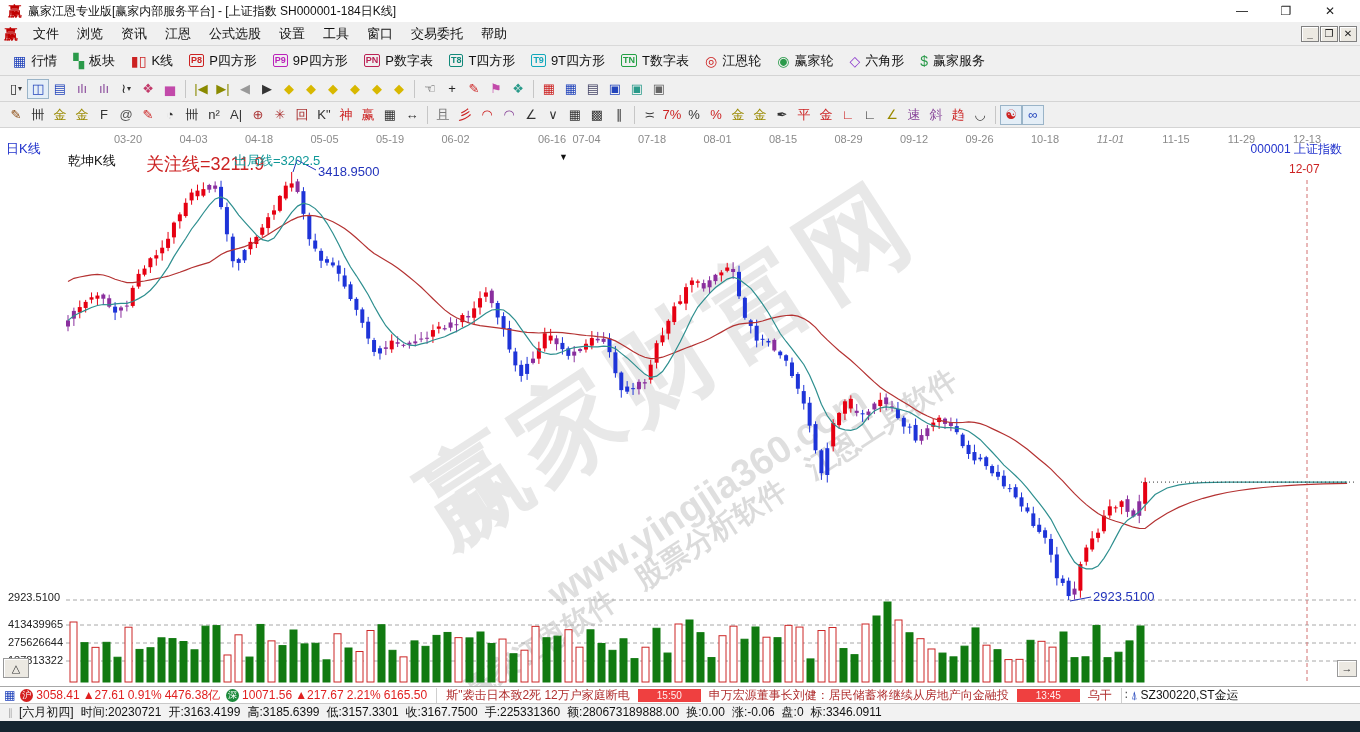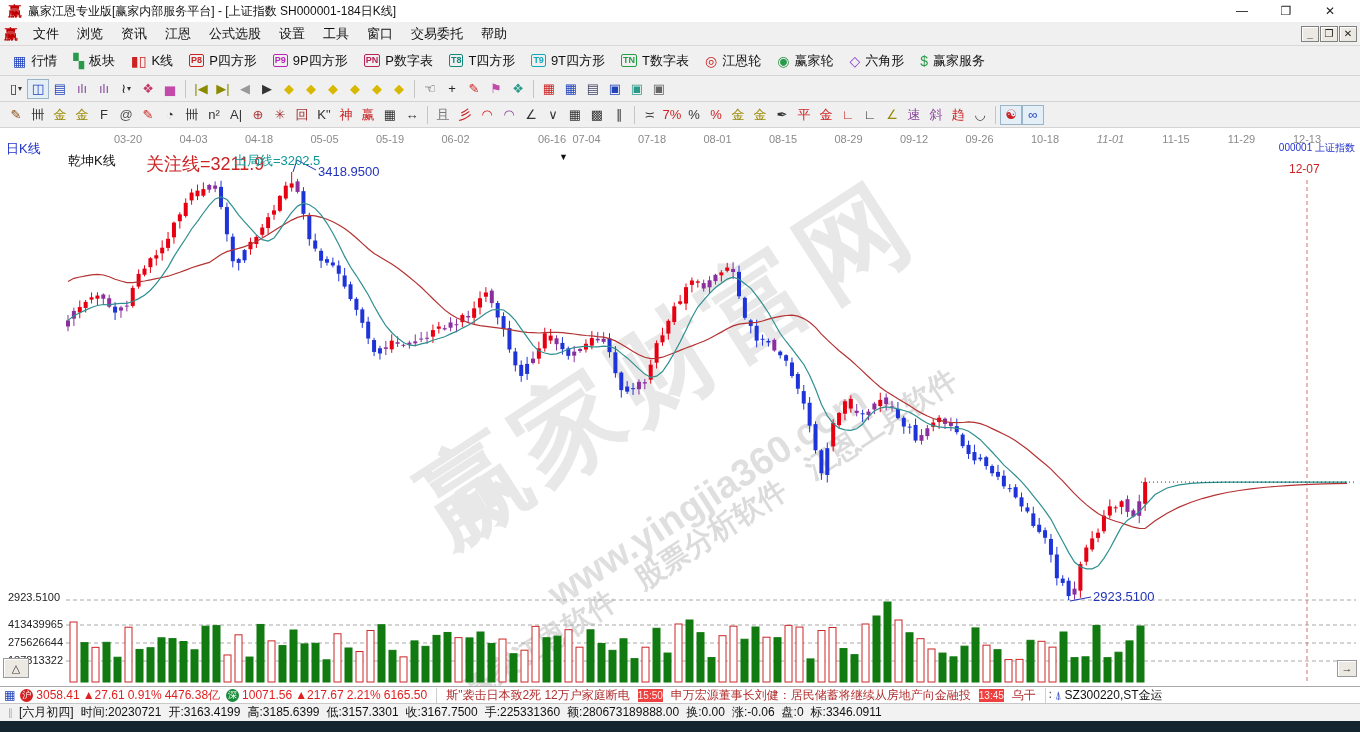--- a/index.html
+++ b/index.html
@@ -36,21 +36,21 @@
 .axis-lab{color:#222;font-size:11px}
 .wm{position:absolute;pointer-events:none;color:rgba(150,150,150,.30);font-weight:bold}
 .scrollbtn{position:absolute;background:#ece9e2;border:1px solid #999;box-shadow:inset 1px 1px 0 #fff;font-size:11px;text-align:center;color:#333;cursor:default}
 
 .tickerbar{height:17px;background:#fff;border-top:1px solid #a8a8a8;display:flex;align-items:center;font-size:12px;overflow:hidden;white-space:nowrap;padding-left:2px}
 .tk-ico{font-size:12px;margin:0 2px}
 .mcirc{display:inline-block;width:13px;height:13px;border-radius:50%;color:#fff;font-size:9px;line-height:13px;text-align:center;margin:0 3px}
 .idx{color:#e02020;margin-right:3px}
 .newswrap{display:flex;align-items:center;border-left:1px solid #cfcfcf;border-right:1px solid #cfcfcf;margin-left:6px;padding:0 5px;height:15px}
 .news{color:#b03030;margin:0 4px}
-.badge{background:#ef4040;color:#ffefef;font-size:10px;padding:0 0;margin:0 4px;line-height:13px}
+.badge{background:#ef4040;color:#ffefef;font-size:10px;padding:0 19px;margin:0 4px;line-height:13px}
 .stock-link{color:#111;margin-left:3px}
 
 .statusbar{height:18px;background:#f2f2f2;border-top:1px solid #c8c8c8;display:flex;align-items:center;font-size:12px;color:#111;padding-left:8px;white-space:nowrap}
 .grip{color:#aaa;margin-right:6px;font-size:10px}
 .sfield{margin-right:7px}
 .bottomstrip{height:11px;background:#152530}
 </style>
 </head>
 <body>
 
@@ -882,21 +882,21 @@
         <span class="date-lab" style="left: 1045px;">10-18</span>
         <span class="date-lab" style="left: 1110.5px; font-style: italic;">11-01</span>
         <span class="date-lab" style="left: 1176px;">11-15</span>
         <span class="date-lab" style="left: 1241.5px;">11-29</span>
         <span class="date-lab" style="left: 1307px;">12-13</span>
       </div>
     <div class="ov blue" style="left:6px;top:12px;font-size:13px">日K线</div>
     <div class="ov" style="left:68px;top:24px;font-size:13px;color:#111">乾坤K线</div>
     <div class="ov red" style="left:146px;top:24px;font-size:18px">关注线=3211.9</div>
     <div class="ov teal" style="left:234px;top:24px;font-size:13px">出局线=3202.5</div>
-    <div class="ov blue" style="right:5px;top:13px;font-size:10px">000001  上证指数</div>
+    <div class="ov blue" style="right:18px;top:13px;font-size:12px">000001  上证指数</div>
     <div class="ov red" style="left:1289px;top:34px;font-size:12px">12-07</div>
     <div class="ov" style="left:559px;top:24px;font-size:9px;color:#111">▼</div>
     <div class="ov" style="left:318px;top:36px;font-size:13px;color:#2233bb">3418.9500</div>
     <div class="ov" style="left:1093px;top:461px;font-size:13px;color:#2233bb">2923.5100</div>
     <div class="ov axis-lab" style="left:8px;top:463px">2923.5100</div>
     <div id="volaxis">
         <span class="ov axis-lab" style="left: 8px; top: 490px;">413439965</span>
         <span class="ov axis-lab" style="left: 8px; top: 508px;">275626644</span>
         <span class="ov axis-lab" style="left: 8px; top: 526px;">137813322</span>
       </div>

